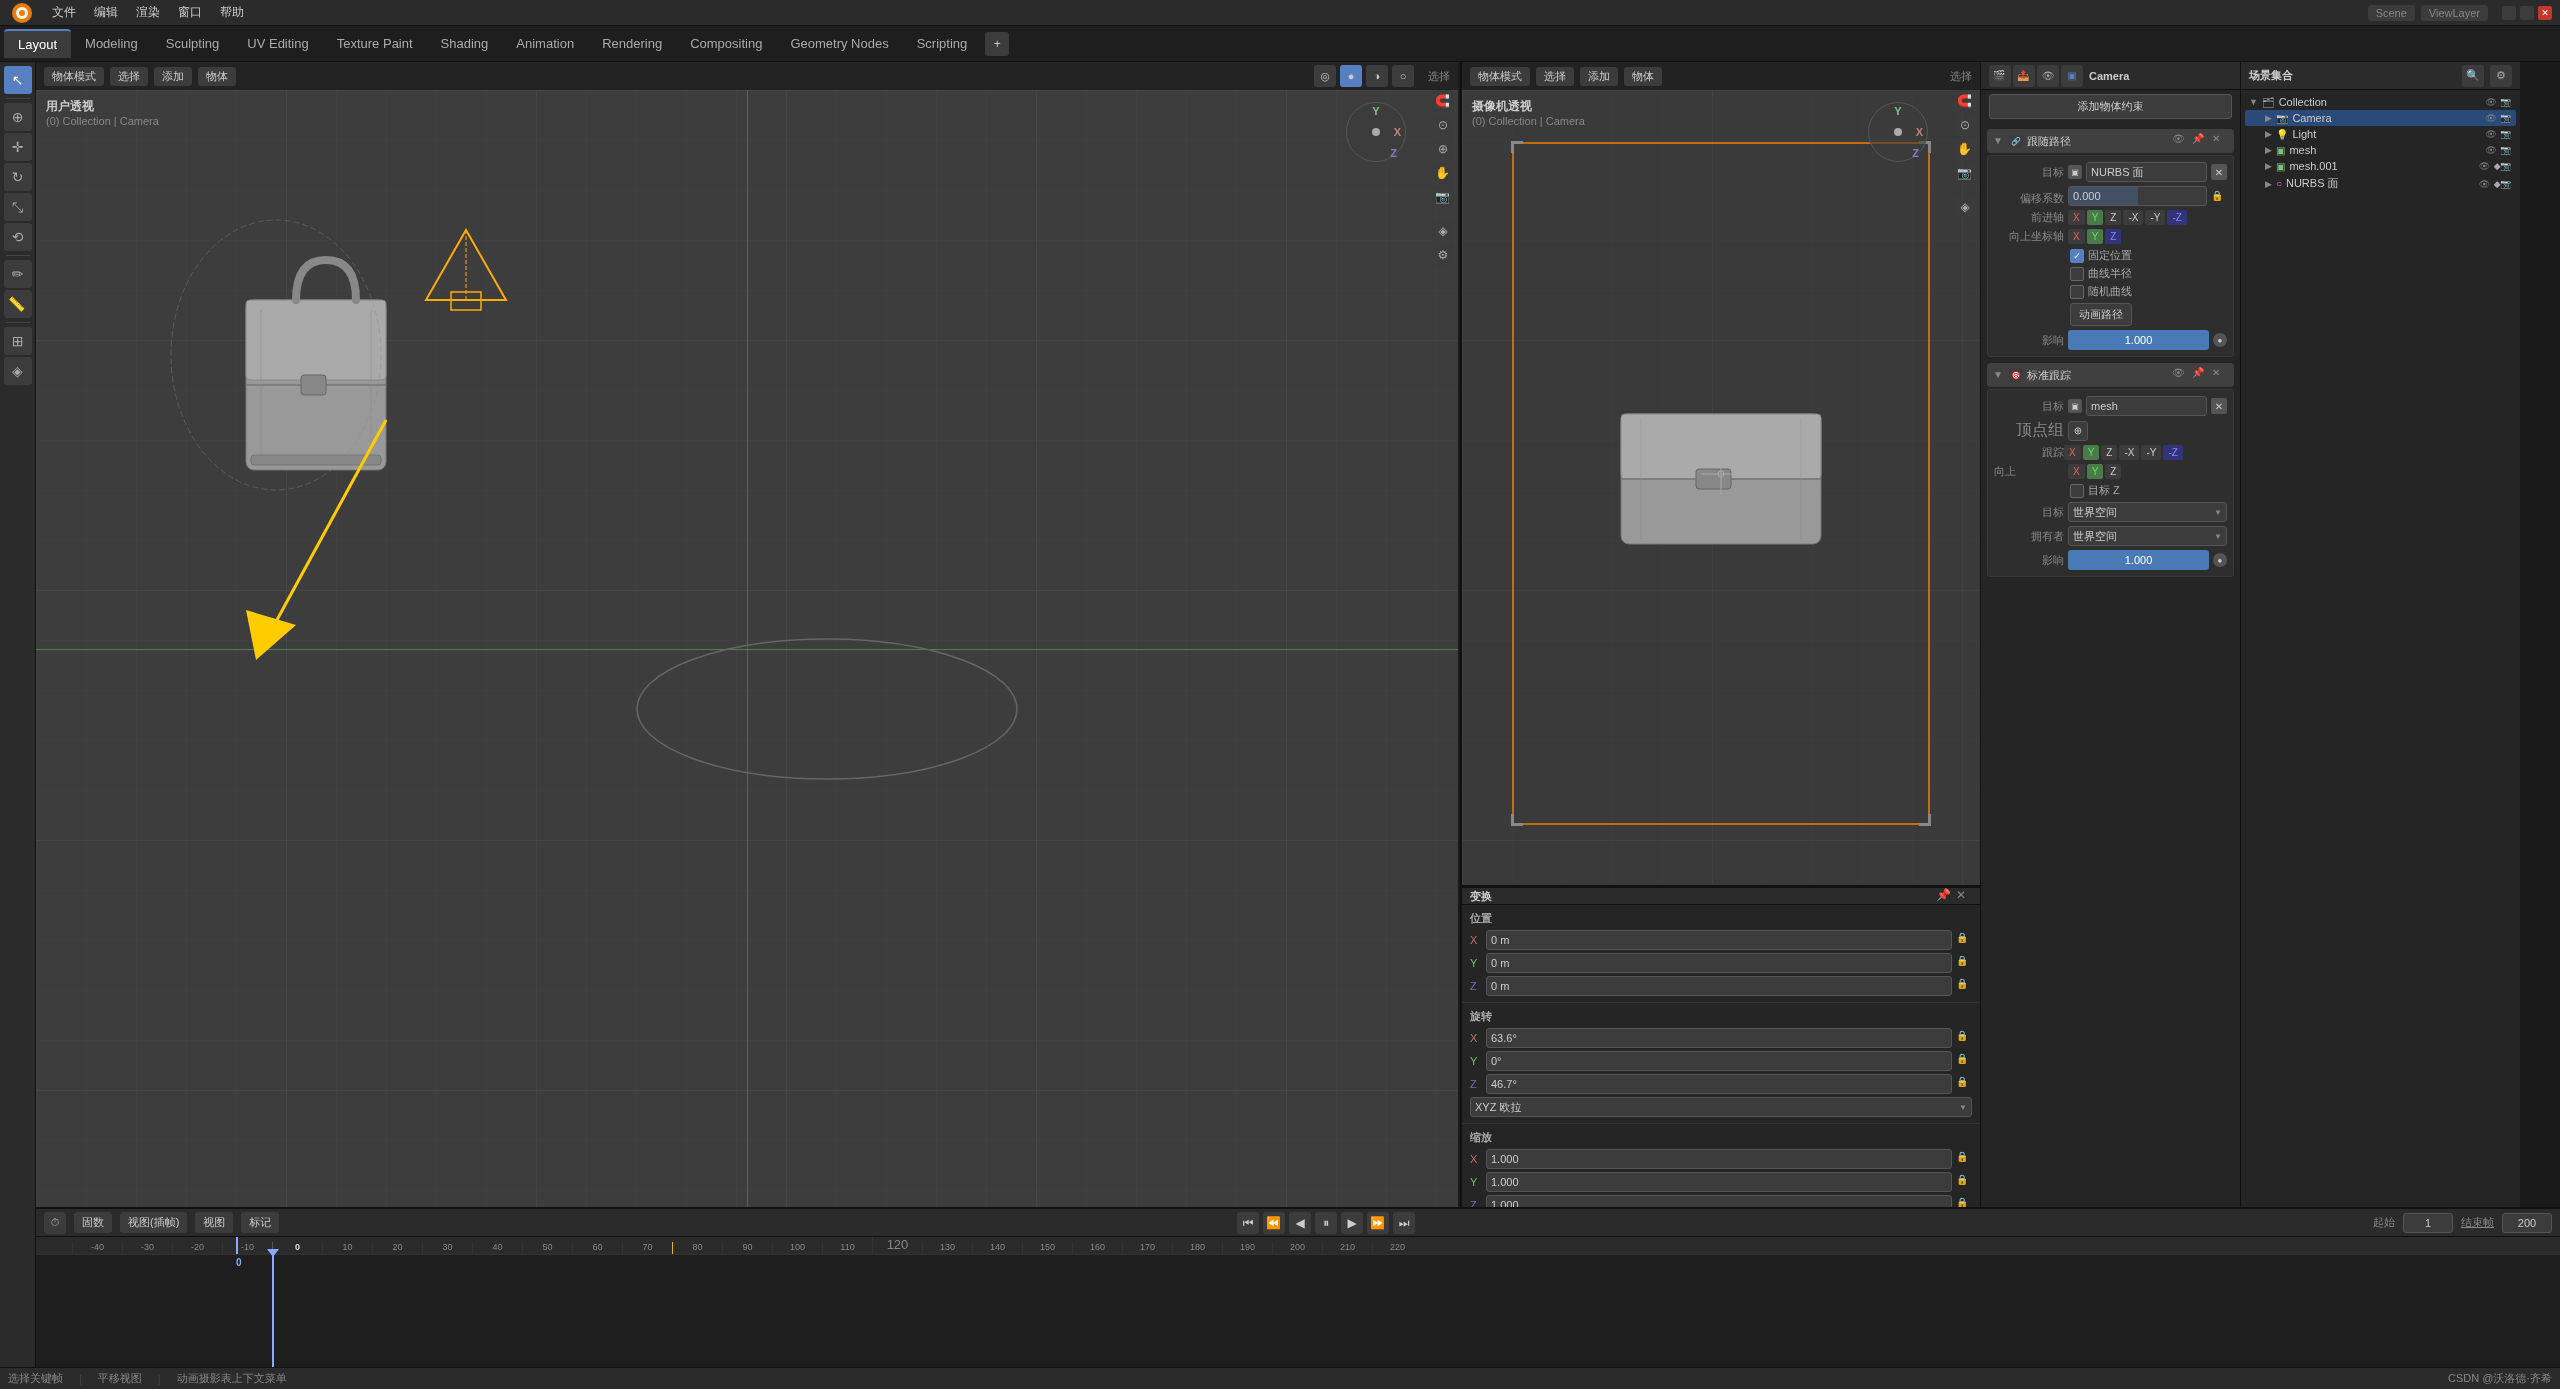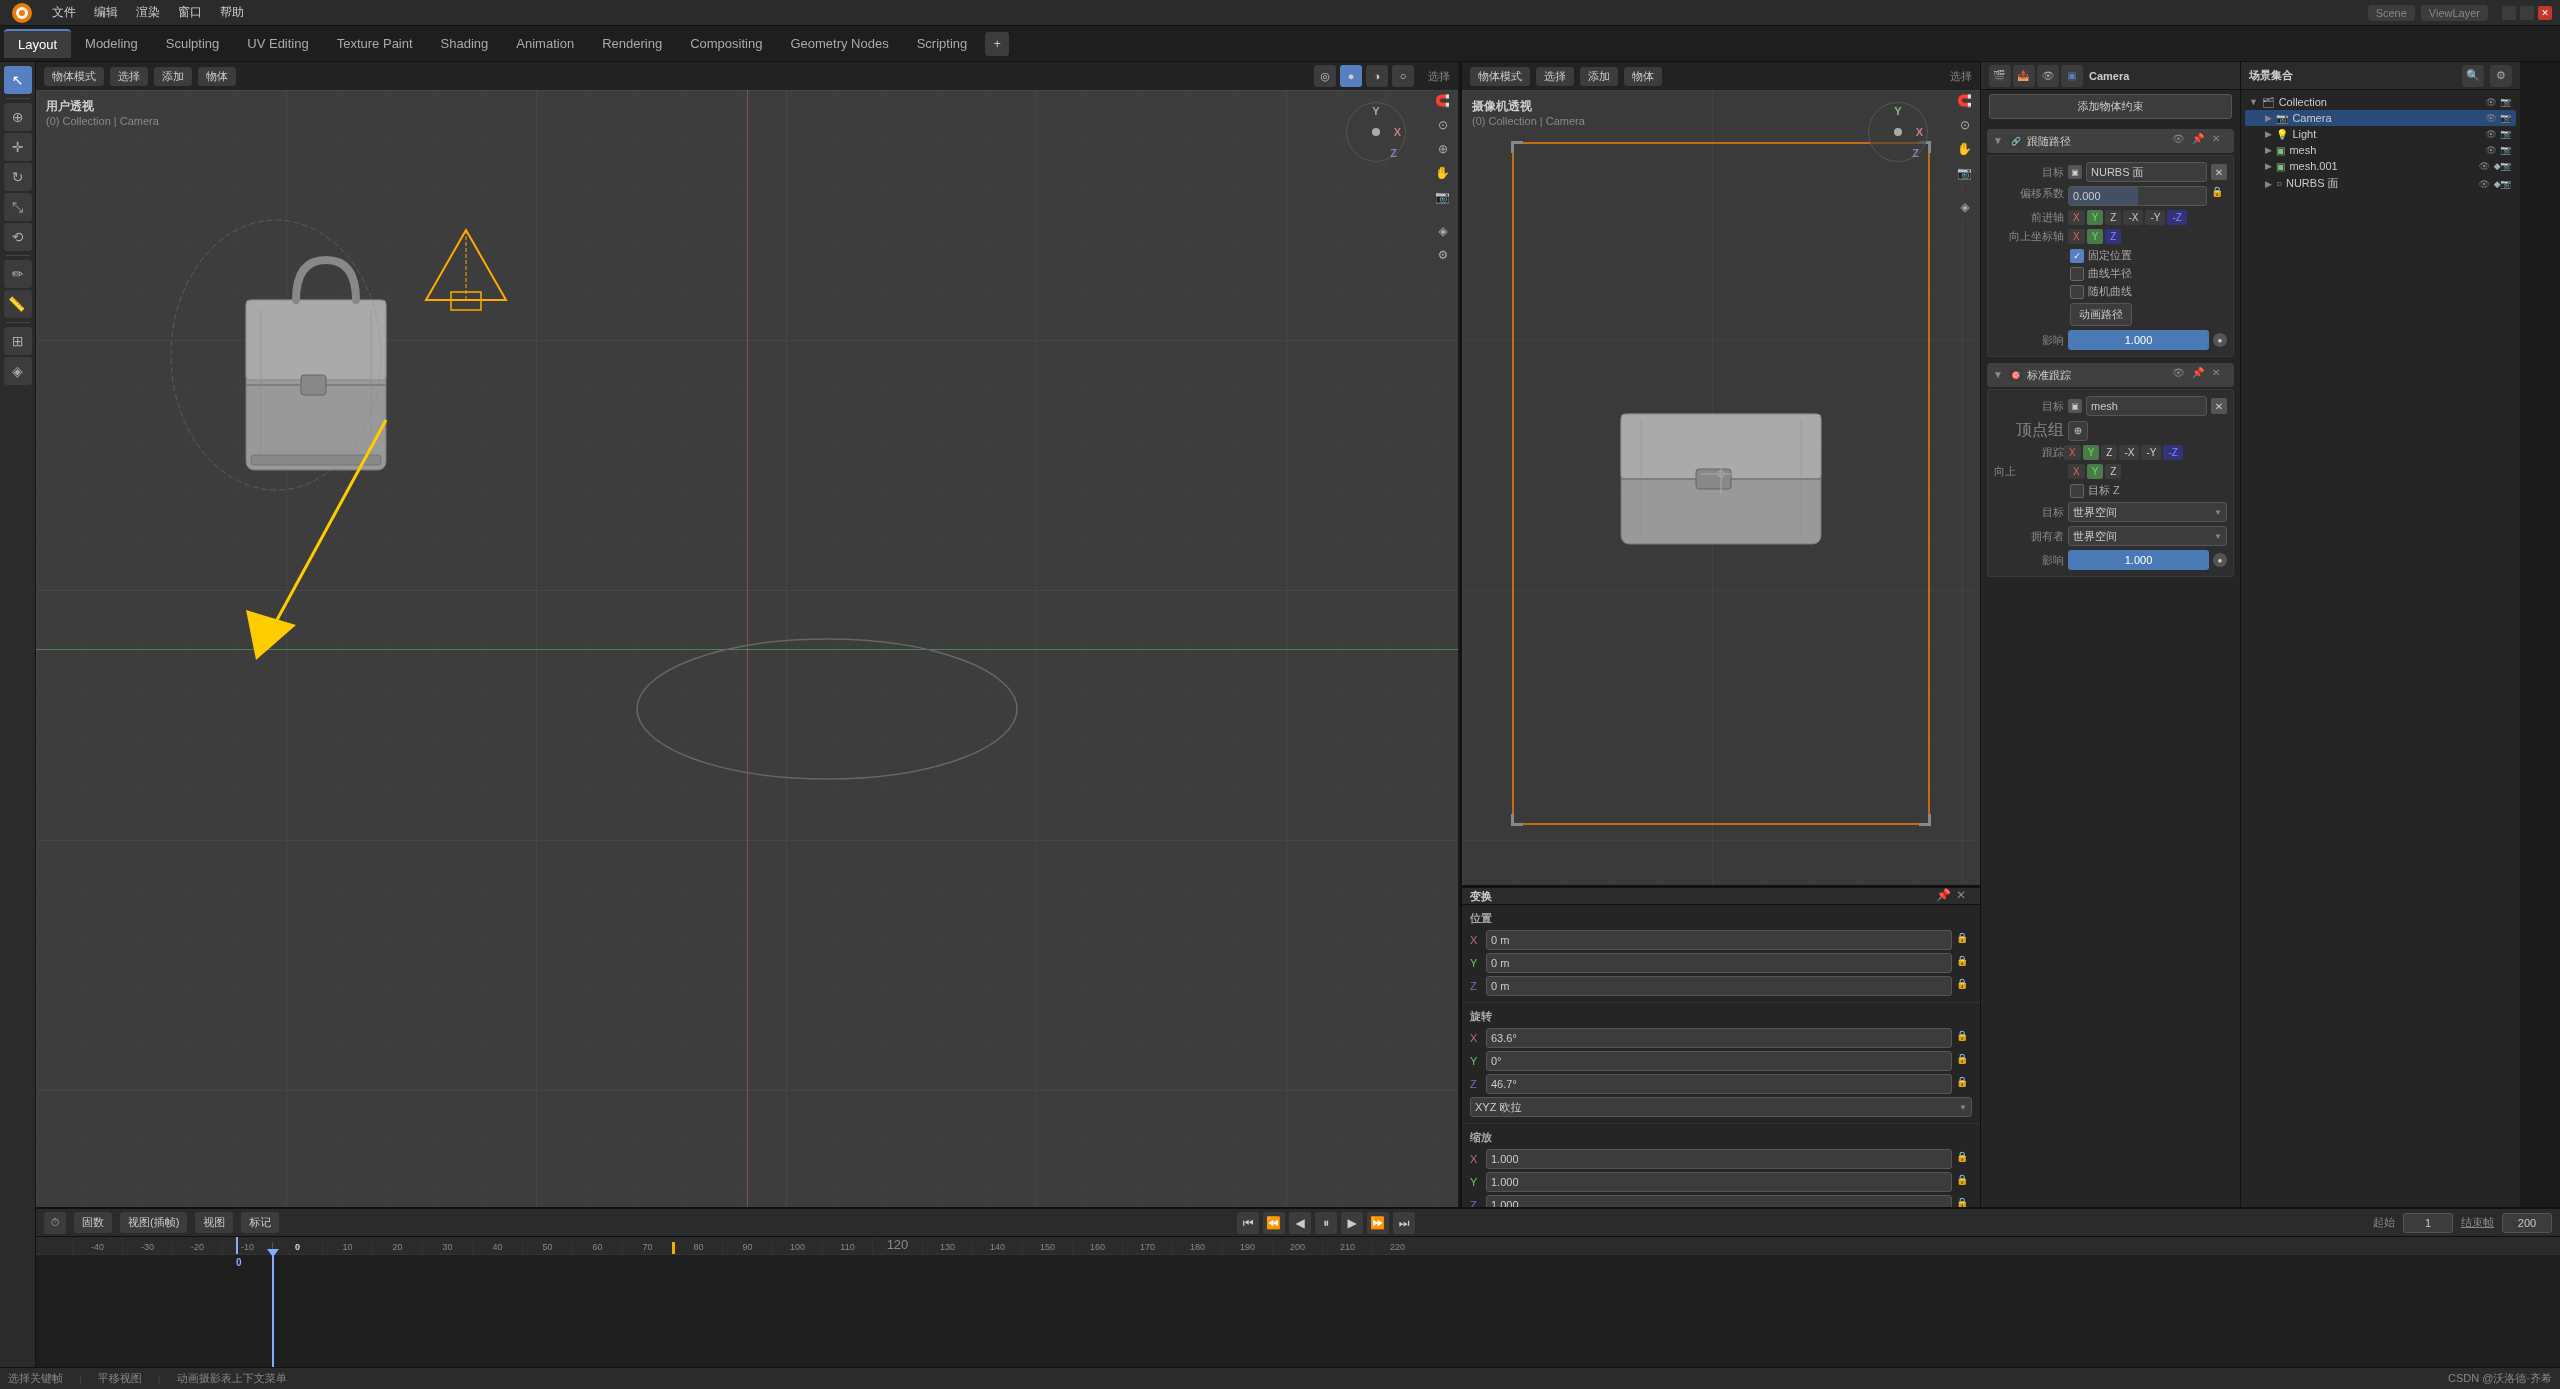--- a/index.html
+++ b/index.html
@@ -634,21 +634,21 @@
             </div>
             <div style="background:#2e2e2e;border:1px solid #3a3a3a;border-radius:3px;padding:6px;">
 
               <div style="display:flex;align-items:center;gap:4px;margin-bottom:4px;">
                 <span style="font-size:11px;color:#888;width:70px;text-align:right;flex-shrink:0;">目标</span>
                 <div style="width:14px;height:14px;background:#555;border-radius:2px;display:flex;align-items:center;justify-content:center;font-size:8px;color:#ccc;flex-shrink:0;">▣</div>
                 <div style="flex:1;height:20px;background:#3c3c3c;border:1px solid #555;border-radius:3px;font-size:11px;color:#ccc;padding:0 4px;display:flex;align-items:center;">NURBS 面</div>
                 <div style="width:16px;height:16px;background:#555;border-radius:2px;cursor:pointer;display:flex;align-items:center;justify-content:center;font-size:10px;color:#ccc;">✕</div>
               </div>
 
-              <div style="display:flex;align-items:flex-start;gap:4px;margin-bottom:4px;">
+              <div style="display:flex;align-items:flex-end;gap:4px;margin-bottom:4px;">
                 <span style="font-size:11px;color:#888;width:70px;text-align:right;flex-shrink:0;">偏移系数</span>
                 <div style="flex:1;height:20px;background:#3c3c3c;border:1px solid #555;border-radius:3px;font-size:11px;color:#ccc;padding:0 4px;display:flex;align-items:center;position:relative;">
                   <div style="position:absolute;left:0;top:0;bottom:0;width:50%;background:rgba(86,128,194,0.3);border-radius:3px 0 0 3px;"></div>
                   <span style="position:relative;z-index:1;">0.000</span>
                 </div>
 
                 <div style="width:16px;height:16px;cursor:pointer;color:#888;font-size:10px;">🔒</div>
               </div>
 
               <div style="display:flex;align-items:center;gap:4px;margin-bottom:4px;">
@@ -890,21 +890,21 @@
             <div style="font-size:9px;color:#888;min-width:50px;text-align:center;border-left:1px solid #333;padding-bottom:2px;">-20</div>
             <div style="font-size:9px;color:#888;min-width:50px;text-align:center;border-left:1px solid #333;padding-bottom:2px;">-10</div>
             <div style="font-size:9px;color:#ddd;min-width:50px;text-align:center;border-left:1px solid #555;padding-bottom:2px;font-weight:bold;">0</div>
             <div style="font-size:9px;color:#888;min-width:50px;text-align:center;border-left:1px solid #333;padding-bottom:2px;">10</div>
             <div style="font-size:9px;color:#888;min-width:50px;text-align:center;border-left:1px solid #333;padding-bottom:2px;">20</div>
             <div style="font-size:9px;color:#888;min-width:50px;text-align:center;border-left:1px solid #333;padding-bottom:2px;">30</div>
             <div style="font-size:9px;color:#888;min-width:50px;text-align:center;border-left:1px solid #333;padding-bottom:2px;">40</div>
             <div style="font-size:9px;color:#888;min-width:50px;text-align:center;border-left:1px solid #333;padding-bottom:2px;">50</div>
             <div style="font-size:9px;color:#888;min-width:50px;text-align:center;border-left:1px solid #333;padding-bottom:2px;">60</div>
             <div style="font-size:9px;color:#888;min-width:50px;text-align:center;border-left:1px solid #333;padding-bottom:2px;">70</div>
-            <div style="font-size:9px;color:#888;min-width:50px;text-align:center;border-left:3px solid #eab308;padding-bottom:2px;">80</div>
+            <div style="font-size:9px;color:#888;min-width:50px;text-align:center;border-left:1px solid #eab308;padding-bottom:2px;">80</div>
             <div style="font-size:9px;color:#888;min-width:50px;text-align:center;border-left:1px solid #333;padding-bottom:2px;">90</div>
             <div style="font-size:9px;color:#888;min-width:50px;text-align:center;border-left:1px solid #333;padding-bottom:2px;">100</div>
             <div style="font-size:9px;color:#888;min-width:50px;text-align:center;border-left:1px solid #333;padding-bottom:2px;">110</div>
             <div style="font-size:13px;color:#888;min-width:50px;text-align:center;border-left:1px solid #333;padding-bottom:2px;">120</div>
             <div style="font-size:9px;color:#888;min-width:50px;text-align:center;border-left:1px solid #333;padding-bottom:2px;">130</div>
             <div style="font-size:9px;color:#888;min-width:50px;text-align:center;border-left:1px solid #333;padding-bottom:2px;">140</div>
             <div style="font-size:9px;color:#888;min-width:50px;text-align:center;border-left:1px solid #333;padding-bottom:2px;">150</div>
             <div style="font-size:9px;color:#888;min-width:50px;text-align:center;border-left:1px solid #333;padding-bottom:2px;">160</div>
             <div style="font-size:9px;color:#888;min-width:50px;text-align:center;border-left:1px solid #333;padding-bottom:2px;">170</div>
             <div style="font-size:9px;color:#888;min-width:50px;text-align:center;border-left:1px solid #333;padding-bottom:2px;">180</div>

